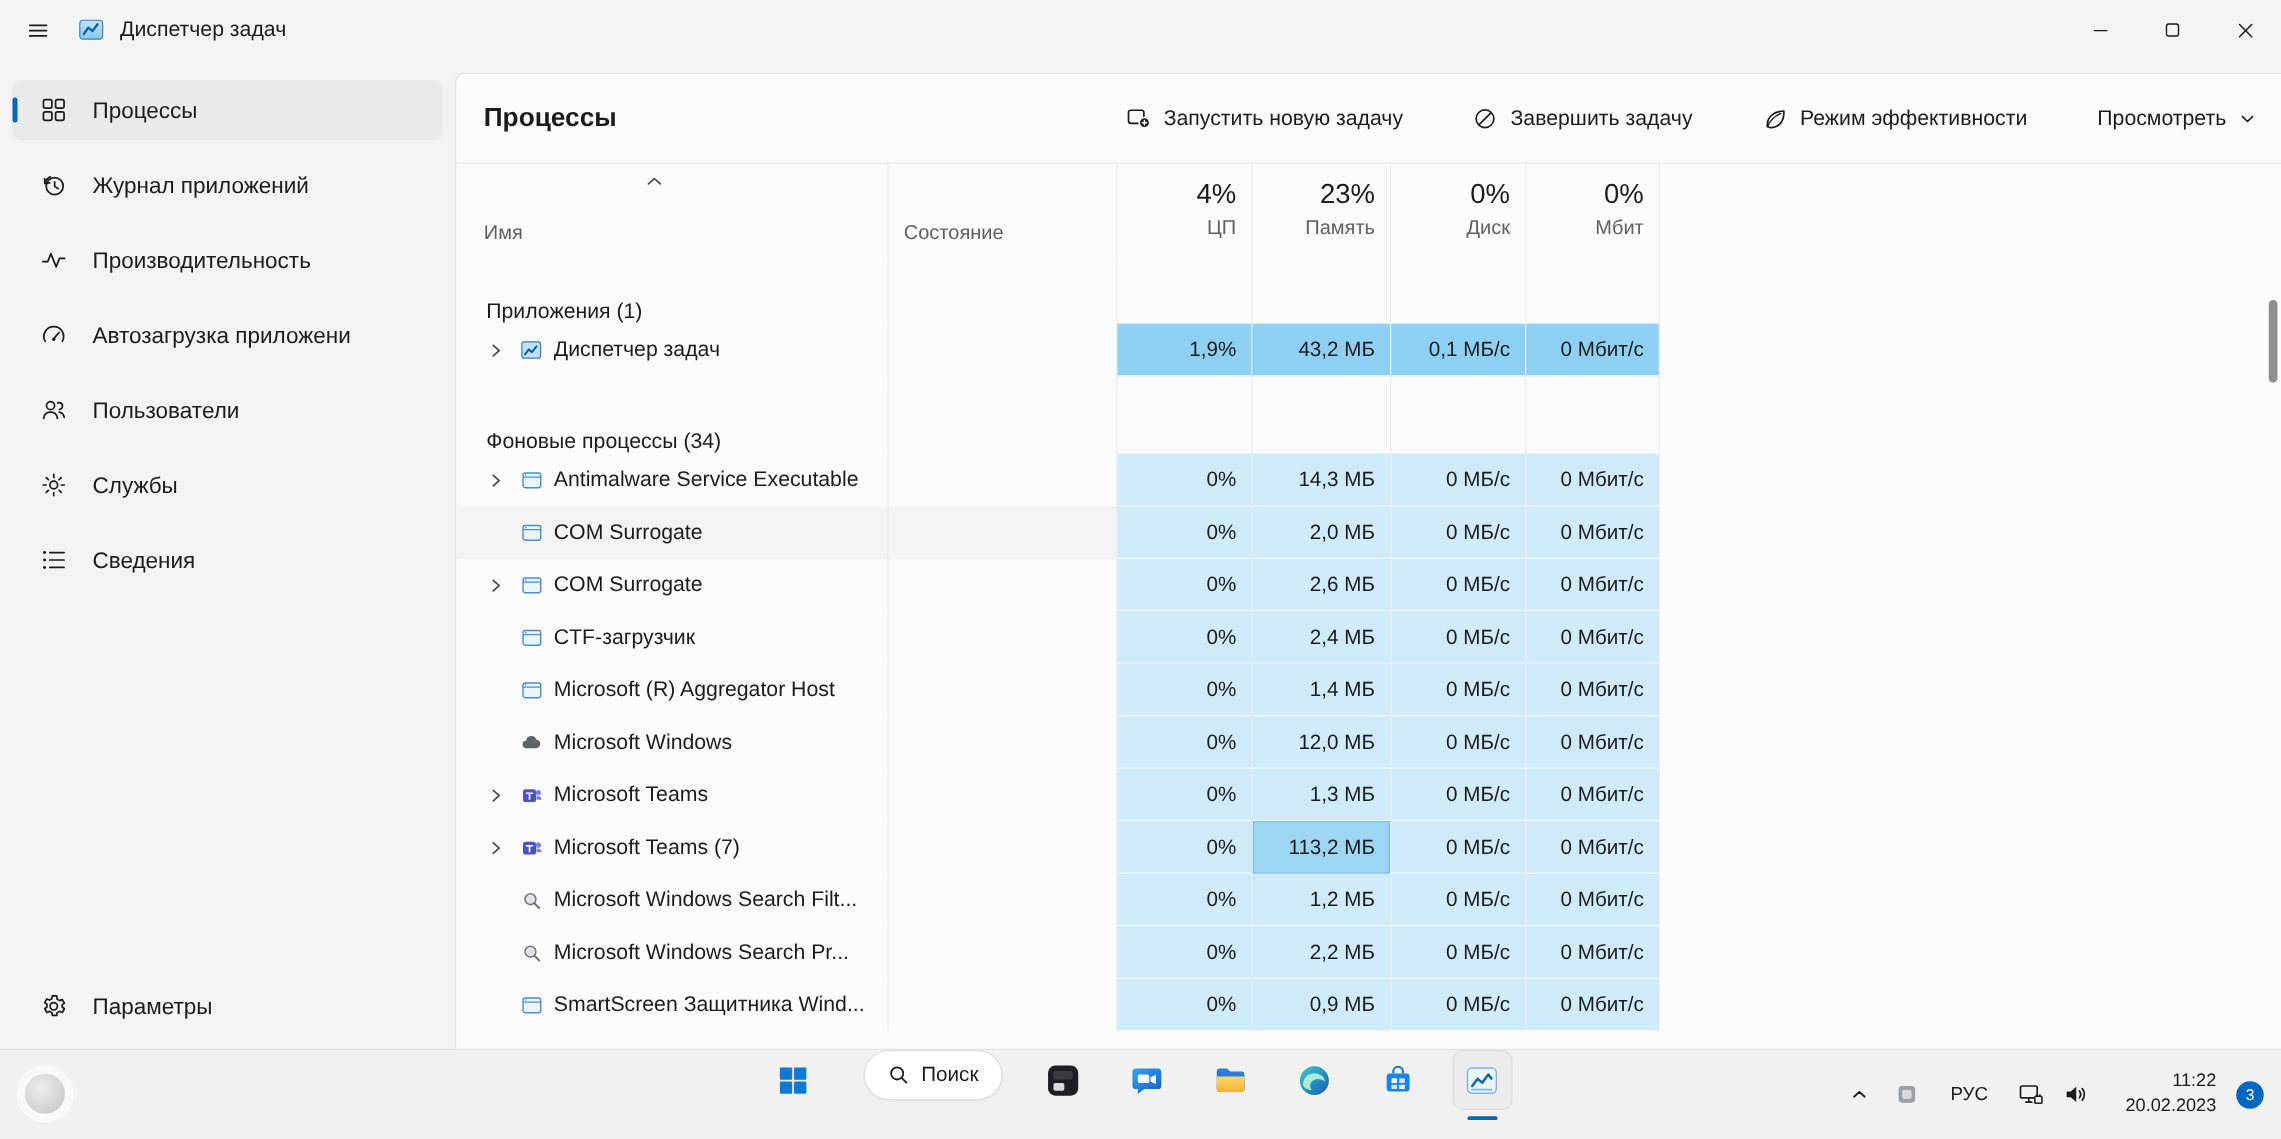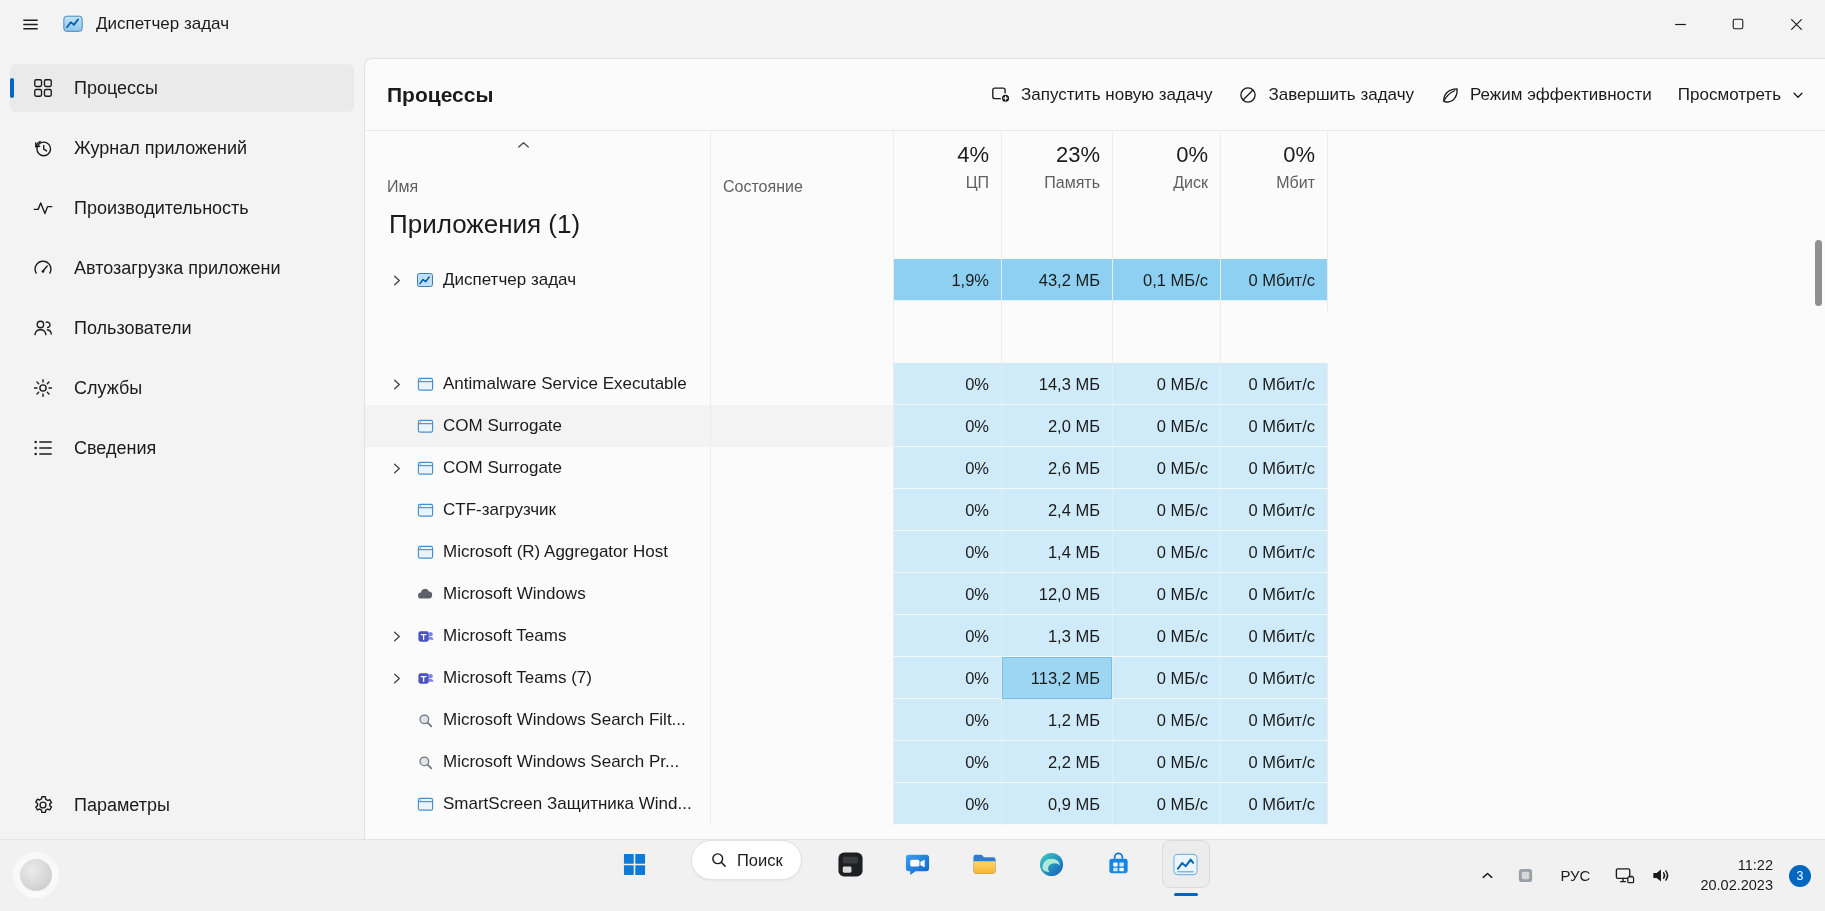--- a/index.html
+++ b/index.html
@@ -25,39 +25,39 @@
   .side-item.selected{background:#eaeaea}
   .side-item.selected::before{content:"";position:absolute;left:0;top:50%;transform:translateY(-50%);
     width:3.5px;height:20px;border-radius:3px;background:var(--accent)}
   .side-settings{position:absolute;left:0;right:0;bottom:10px;margin:0 10px}
 
   
   .panel{position:absolute;left:364px;top:58px;right:0;bottom:72px;background:#fbfbfb;
     border:1px solid #e2e2e2;border-right:0;border-bottom:0;border-top-left-radius:8px;overflow:hidden}
   .phead{height:72px;display:flex;align-items:center;padding:0 20px 0 22px;border-bottom:1px solid #e8e8e8}
   .ptitle{font-size:21px;font-weight:700}
-  .actions{margin-left:auto;display:flex;align-items:center;gap:26px}
+  .actions{margin-left:auto;display:flex;align-items:center;gap:56px}
   .abtn{display:flex;align-items:center;gap:10px;font-size:17px}
 
   
   .cols{display:grid;grid-template-columns:346px 183px 108px 111px 108px 107px 1fr}
   .cols>*{border-right:1px solid #ececec;min-width:0}
   .cols>*:last-child{border-right:0}
   .thead{height:78px}
   .th{position:relative}
   .th .lab{position:absolute;bottom:13px;font-size:16px;color:#5f5f5f;white-space:nowrap}
   .th-name .lab{left:22px}
   .th-status .lab{left:12px}
   .sort-caret{position:absolute;left:150px;top:6px}
   .th-metric{display:flex;flex-direction:column;align-items:flex-end;padding:12px 12px 0 0}
   .th-pct{font-size:22px;line-height:24px}
   .th-lab{font-size:16px;color:#5f5f5f;margin-top:7px}
 
   .grow{height:50px}
-  .g-title{display:flex;align-items:flex-start;padding-left:24px;font-size:26px;white-space:nowrap}
+  .g-title{display:flex;align-items:flex-end;padding-left:24px;font-size:17px;white-space:nowrap}
   .sprow{height:12px}
   .row{height:42px}
   .c-name{display:flex;align-items:center;gap:8px;padding-left:20px;overflow:hidden;white-space:nowrap}
   .chev{width:22px;display:flex;justify-content:center;flex:none}
   .pic{width:20px;flex:none;justify-content:center}
   .pname{font-size:17px;overflow:hidden}
   .c-val{display:flex;align-items:center;justify-content:flex-end;padding-right:12px;font-size:16.5px}
   .hm{background:var(--heat);box-shadow:inset 0 -1px 0 rgba(255,255,255,.75)}
   .row.sel .hm{background:var(--heat-sel)}
   .hm.hot{background:var(--heat-hot);box-shadow:inset 0 0 0 1px #79bde4}
@@ -340,20 +340,23 @@
       <div class="cols sprow">
         <div></div>
         <div></div>
         <div></div>
         <div></div>
         <div></div>
         <div></div>
         <div></div>
       </div>
       <div class="cols grow">
+        <div class="g-title">
+          <span>Фоновые процессы (34)</span>
+        </div>
         <div class="g-fill"></div>
         <div class="g-fill"></div>
         <div class="g-fill"></div>
         <div class="g-fill"></div>
         <div class="g-fill"></div>
         <div class="g-fill"></div>
       </div>
       <div class="cols row">
         <div class="c-name">
           <span class="chev">

